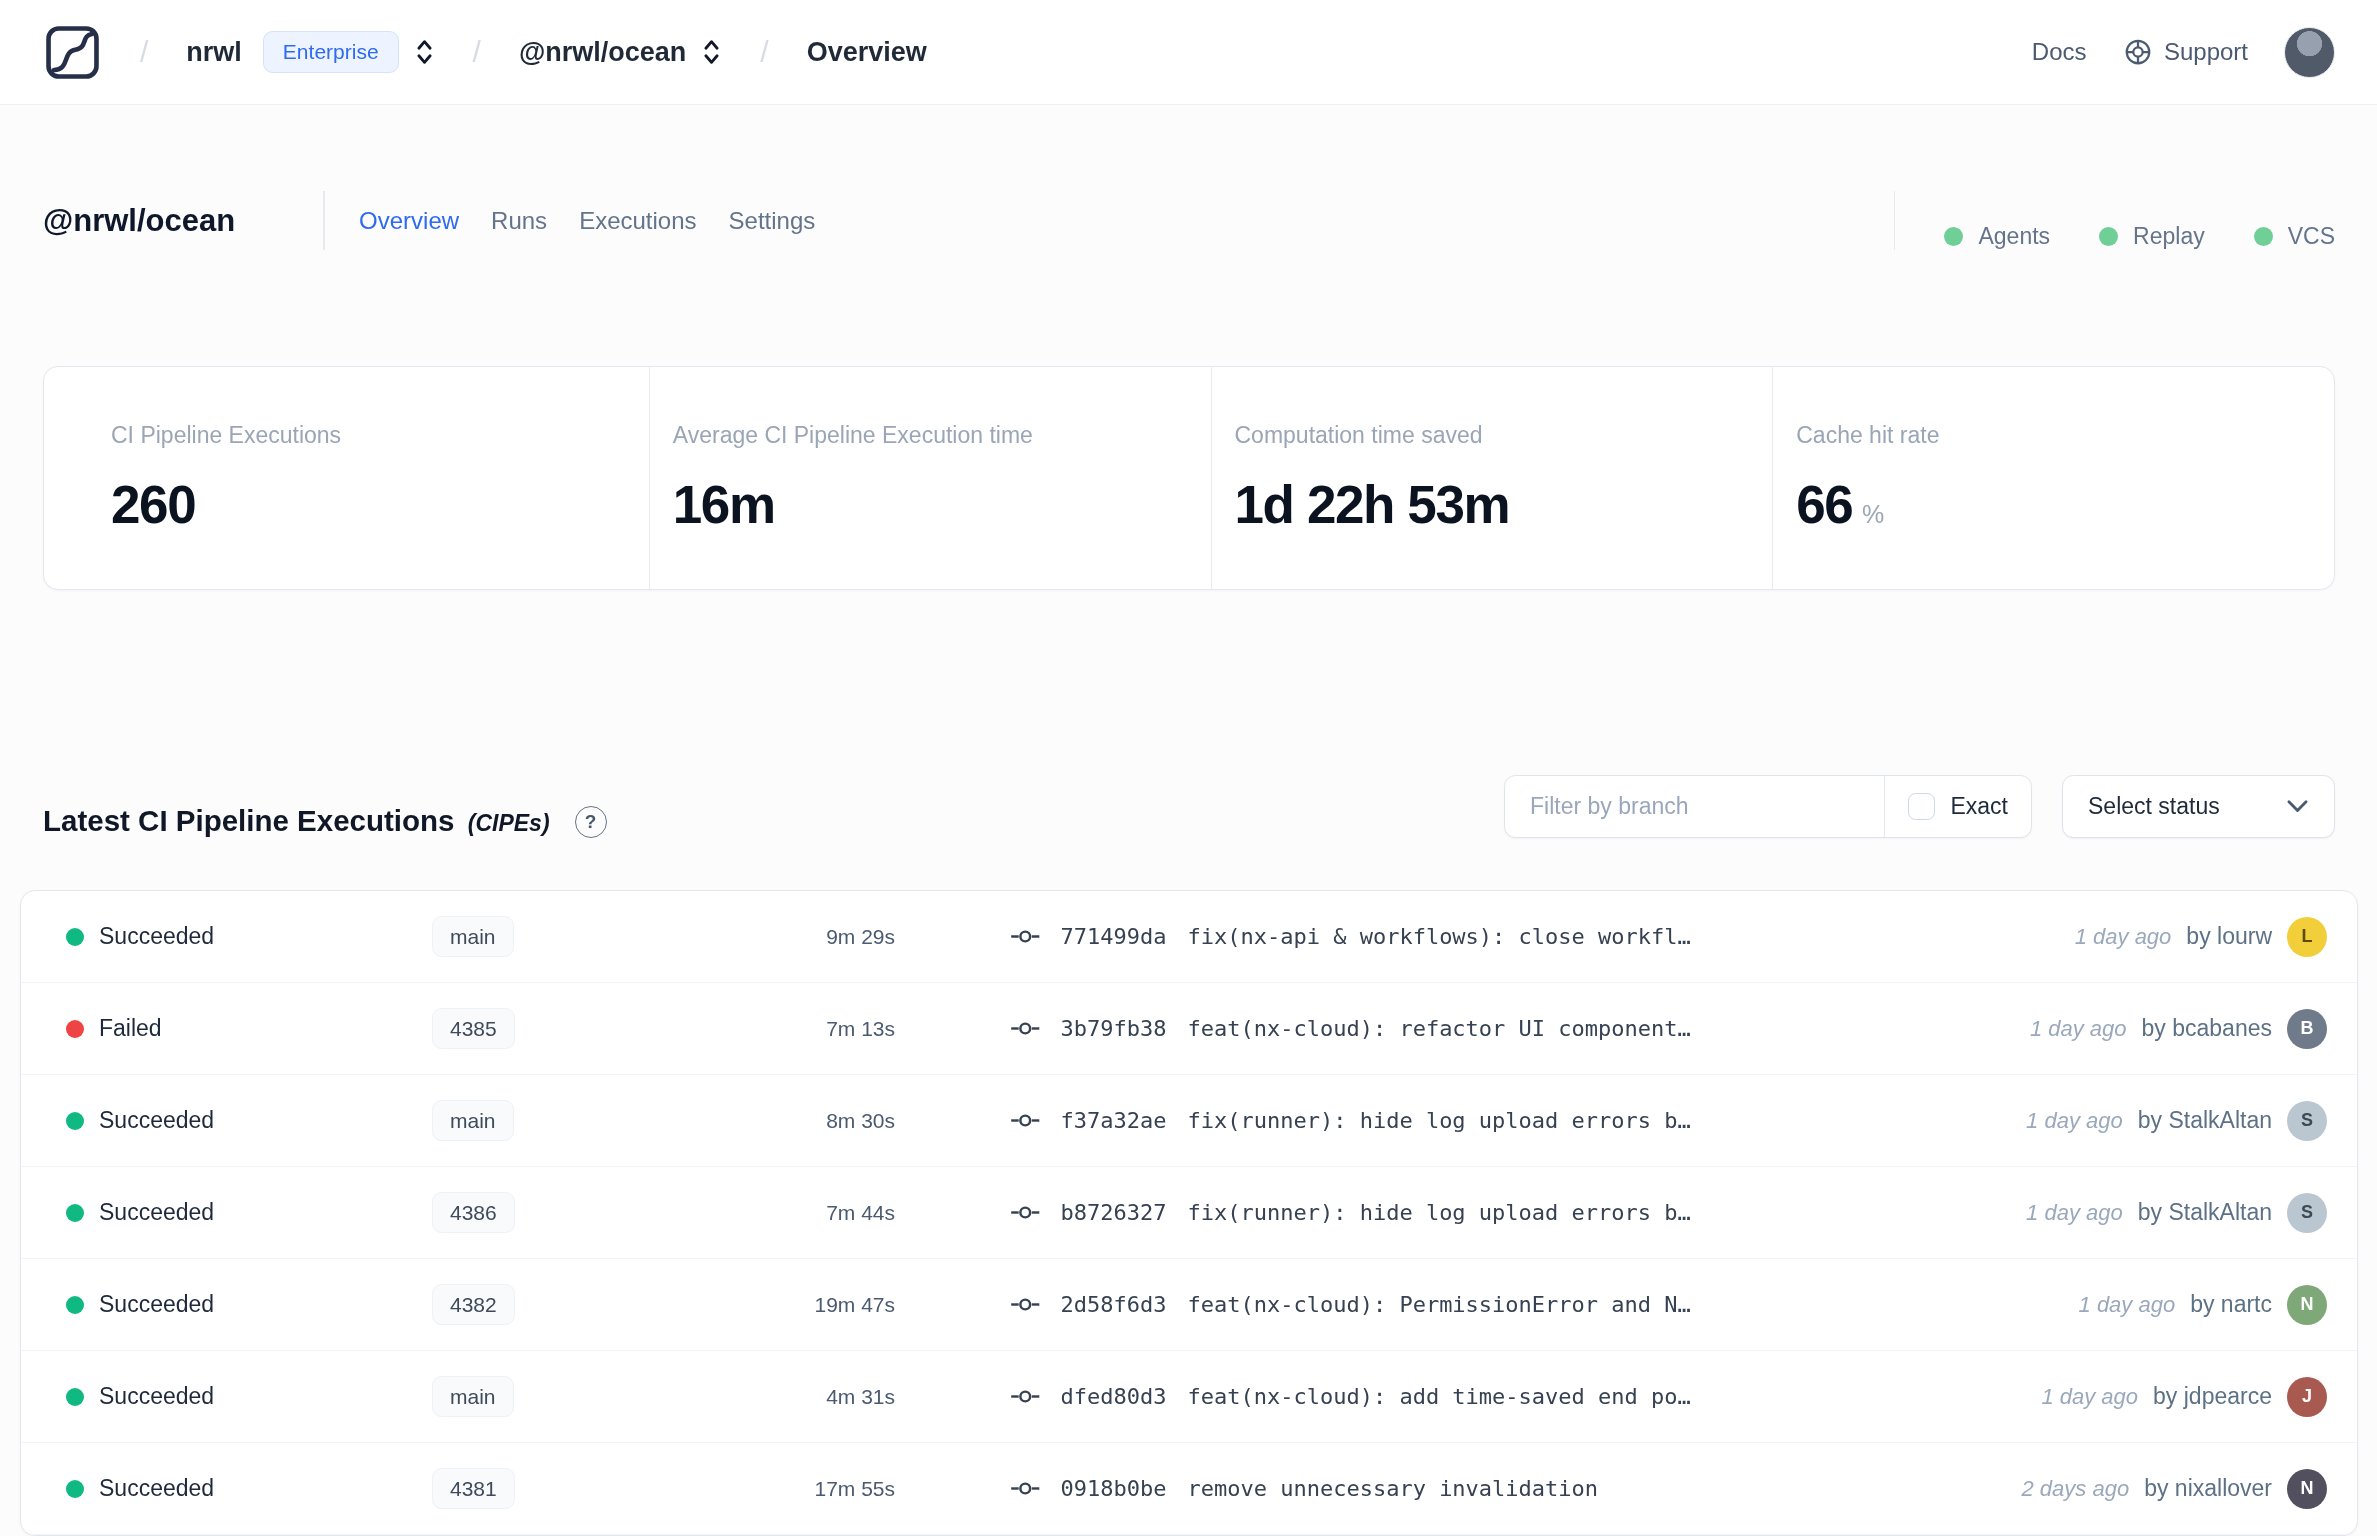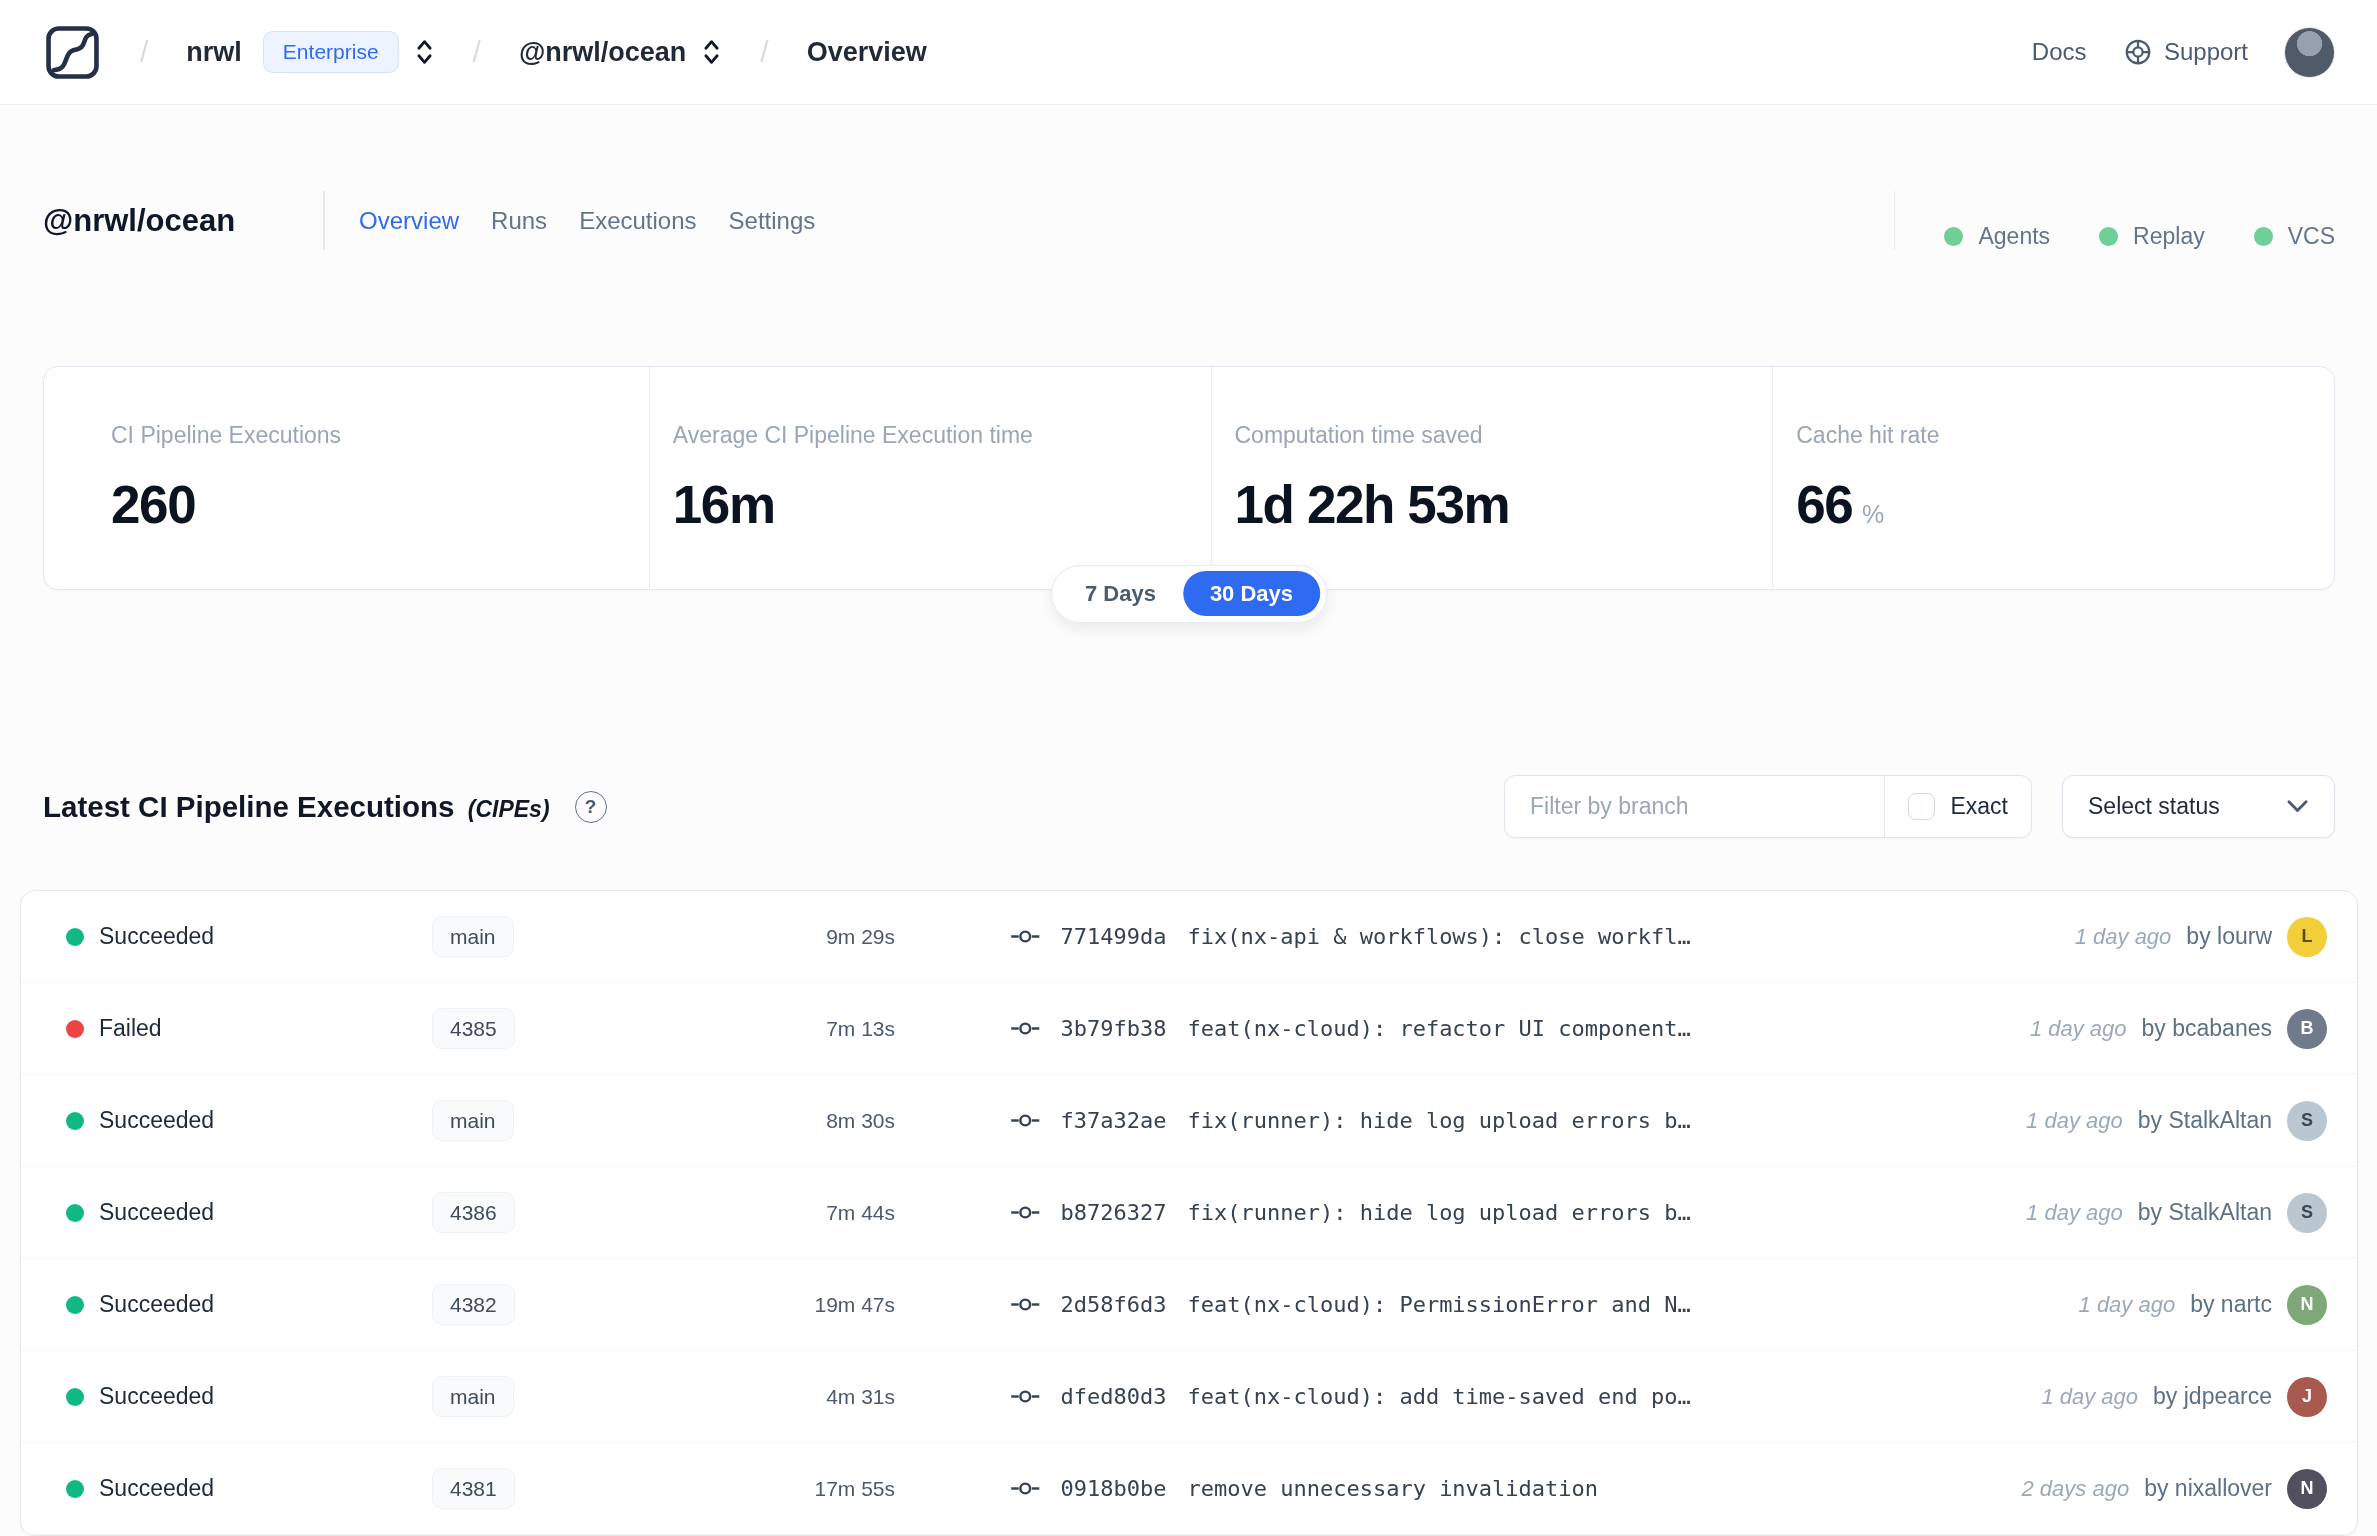--- a/index.html
+++ b/index.html
@@ -64,21 +64,21 @@
     background:#fff; border:1.9px solid #e8ebf0; border-radius:950px; padding:5.7px;
     display:flex; box-shadow:0 5.7px 13.3px rgba(16,24,40,.08);
   }
   .period-btn {
     font-family:inherit; font-size:22px; font-weight:600; color:#4b5a6e;
     padding:9.5px 27px; border-radius:950px; background:transparent; border:none; cursor:pointer;
   }
   .period-btn.active { background:var(--accent); color:#fff; font-weight:700; }
 
   
-  .section-row { margin:185px 43px 0; display:flex; align-items:center; height:63px; }
+  .section-row { margin:185px 43px 0; display:flex; align-items:flex-end; height:63px; }
   .section-title { font-size:29.5px; font-weight:700; color:#101828; }
   .cipes { font-style:italic; font-size:23px; font-weight:600; margin-left:13.3px; }
   .help {
     width:32px; height:32px; border:1.9px solid #64748b; border-radius:50%;
     display:flex; align-items:center; justify-content:center;
     font-size:19px; font-weight:600; color:#46586c; margin-left:25px; cursor:pointer;
   }
   .controls { margin-left:auto; display:flex; gap:30px; }
   .filter-group {
     width:528px; height:63px; background:#fff; border:1.9px solid #dfe4eb; border-radius:11.4px;
@@ -212,24 +212,20 @@
     </div>
     <div class="stat-card">
       <div class="stat-label">Computation time saved</div>
       <div class="stat-value"><span>1d 22h 53m</span><span class="stat-suffix"></span></div>
     </div>
     <div class="stat-card">
       <div class="stat-label">Cache hit rate</div>
       <div class="stat-value"><span>66</span><span class="stat-suffix">%</span></div>
     </div>
   </div>
-  <div class="period-toggle">
-    <button class="period-btn">7 Days</button>
-    <button class="period-btn active">30 Days</button>
-  </div>
 </section>
 
 <div class="section-row">
   <h2 class="section-title">
     <span>Latest CI Pipeline Executions</span><span class="cipes">(CIPEs)</span>
   </h2>
   <span class="help">?</span>
   <div class="controls">
     <div class="filter-group">
       <input class="filter-input" type="text" value="" placeholder="Filter by branch" style="">

